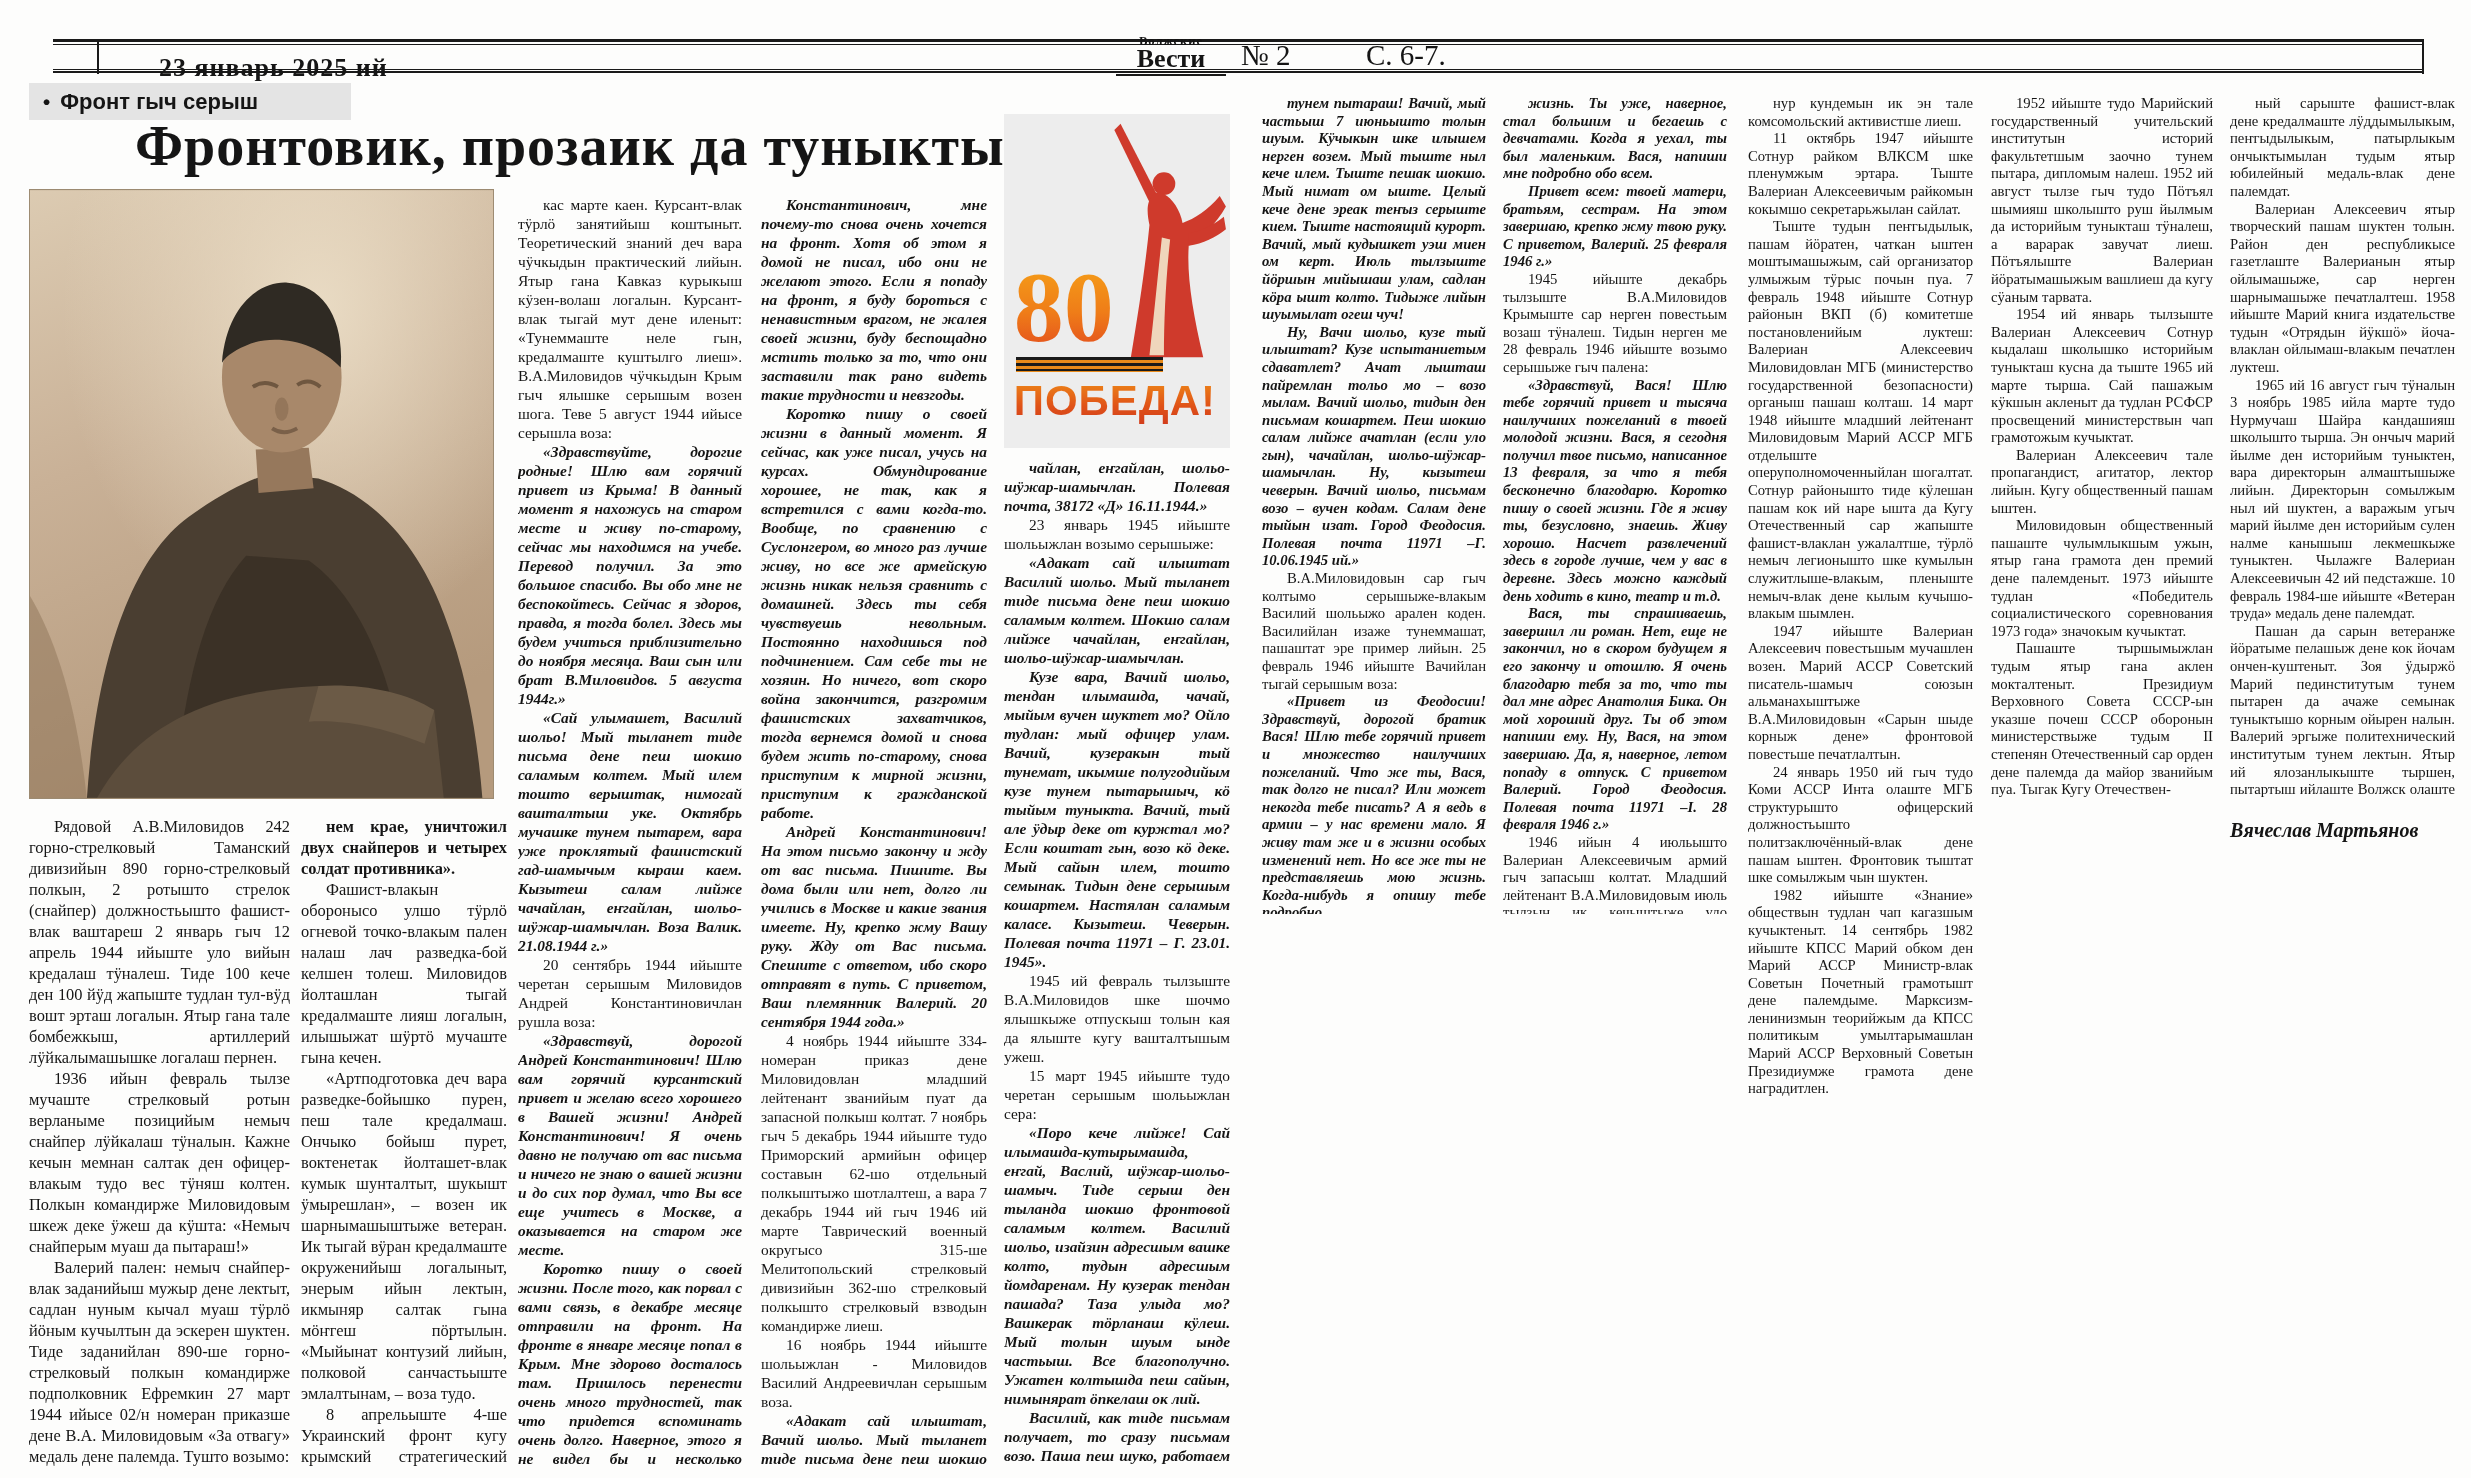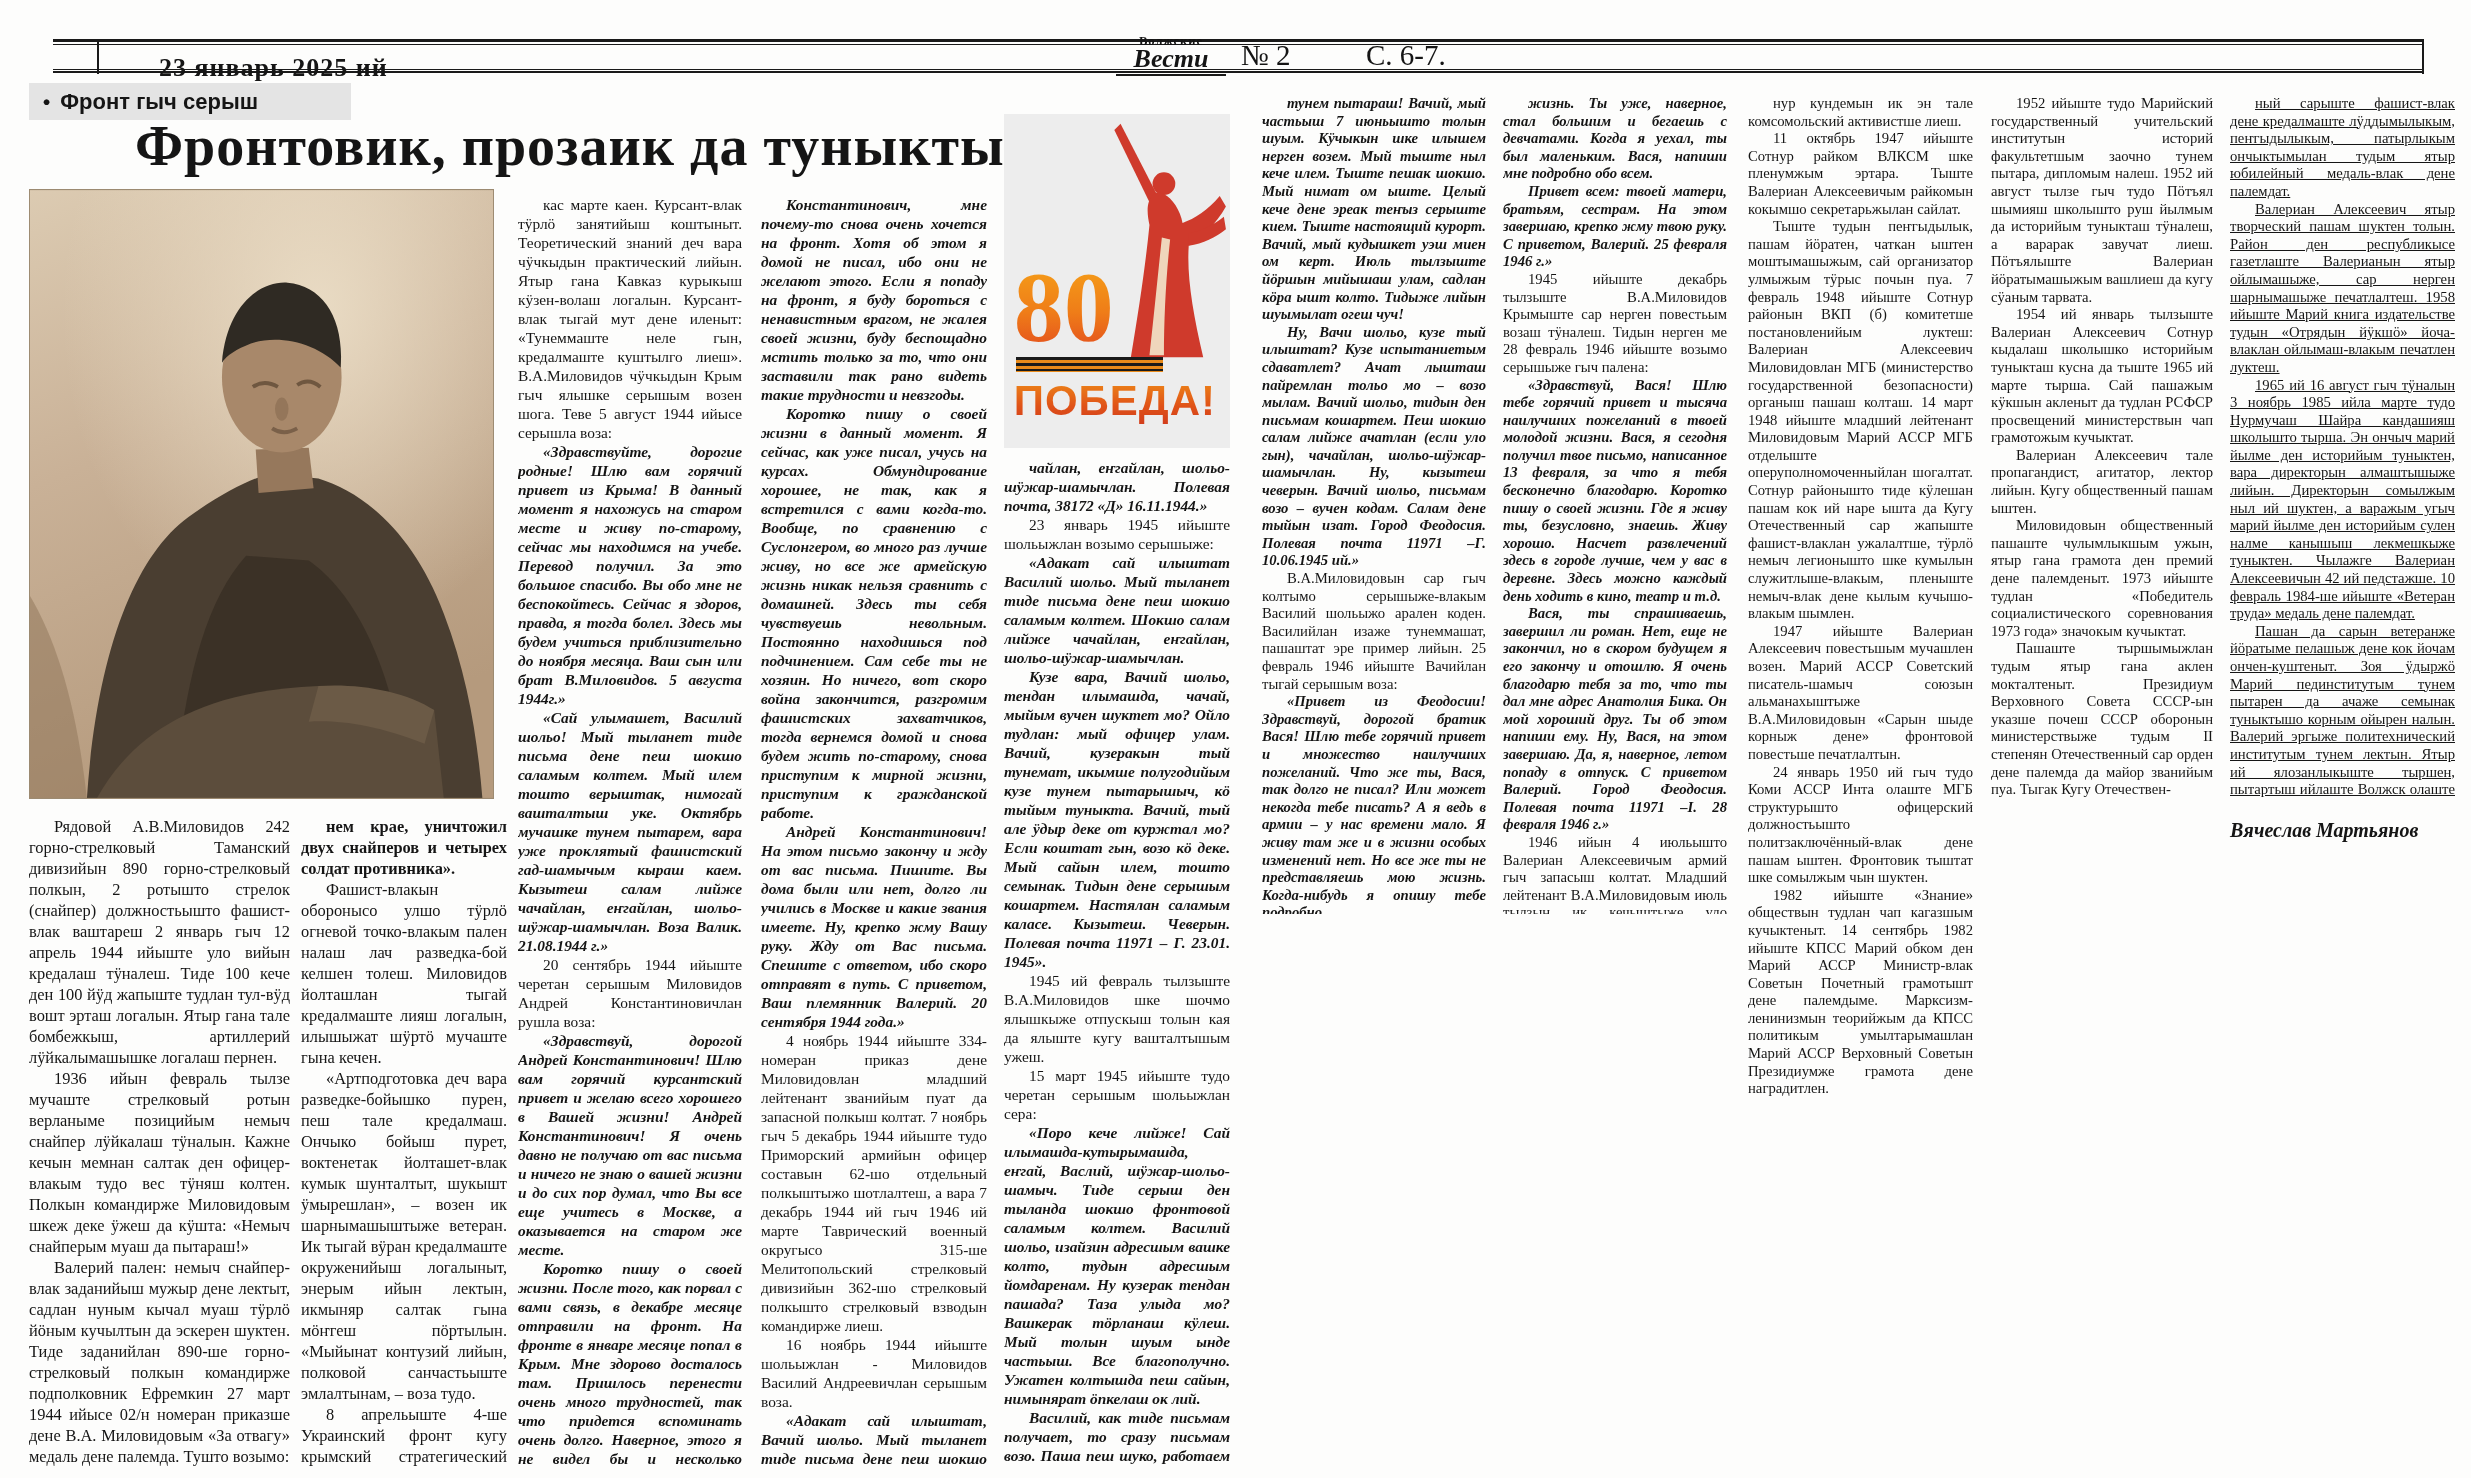--- a/index.html
+++ b/index.html
@@ -4,21 +4,21 @@
 <style>
   html,body{margin:0;padding:0;background:#888;}
   .sheet{position:relative;width:2472px;height:1478px;background:#fdfdfc;overflow:hidden;
          font-family:"Liberation Serif",serif;color:#151515;}
   
   .hdr-rule{position:absolute;left:53px;width:2371px;background:#1a1a1a;}
   .hdr-vert{position:absolute;top:39px;height:35px;width:1.9px;background:#1a1a1a;}
   .hdr-date{position:absolute;left:159px;top:41px;font-size:26px;font-weight:bold;letter-spacing:1px;margin-top:12px;}
   .mast{position:absolute;left:1108px;top:35px;width:126px;text-align:center;line-height:1;}
   .mast .m1{font-size:12.6px;font-weight:bold;letter-spacing:1px;}
-  .mast .m2{font-size:26px;font-weight:bold;margin-top:-1.9px;font-style:italic;}
+  .mast .m2{font-size:26px;font-weight:bold;margin-top:-1.9px;}
   .mast .m3{height:2.9px;background:#1a1a1a;margin:1.9px 7.7px 0 7.7px;}
   .hdr-issue{position:absolute;left:1241px;top:39px;font-size:29px;}
   .hdr-pages{position:absolute;left:1366px;top:39px;font-size:29px;}
   
   .tag{position:absolute;left:29px;top:83px;width:322px;height:37px;background:#e4e4e4;
        font-family:"Liberation Sans",sans-serif;font-weight:bold;font-size:22px;
        display:flex;align-items:center;padding-left:13.5px;box-sizing:border-box;}
   .tag .bullet{font-size:13.5px;margin-right:9.7px;}
   .headline{position:absolute;left:135px;top:114px;width:840px;text-align:center;
             font-size:56px;font-weight:bold;letter-spacing:1px;white-space:nowrap;}
@@ -191,21 +191,21 @@
       <div class="p n">24 январь 1950 ий гыч тудо Коми АССР Инта олаште МГБ структурышто офицерский должностьышто политзаключённый-влак дене пашам ыштен. Фронтовик тыштат шке сомылжым чын шуктен.</div>
       <div class="p n">1982 ийыште «Знание» обществын тудлан чап кагазшым кучыктеныт. 14 сентябрь 1982 ийыште КПСС Марий обком ден Марий АССР Министр-влак Советын Почетный грамотышт дене палемдыме. Марксизм-ленинизмын теорийжым да КПСС политикым умылтарымашлан Марий АССР Верховный Советын Президиумже грамота дене наградитлен.</div>
     </div>
   <div class="col rpc" style="left:1991px;top:95px;width:222px;height:1375px;">
       <div class="p n">1952 ийыште тудо Марийский государственный учительский институтын историй факультетшым заочно тунем пытара, дипломым налеш. 1952 ий август тылзе гыч тудо Пӧтъял шымияш школышто руш йылмым да историйым туныкташ тӱналеш, а варарак завучат лиеш. Пӧтъялыште Валериан йӧратымашыжым вашлиеш да кугу сӱаным тарвата.</div>
       <div class="p n">1954 ий январь тылзыште Валериан Алексеевич Сотнур кыдалаш школышко историйым туныкташ кусна да тыште 1965 ий марте тырша. Сай пашажым кӱкшын акленыт да тудлан РСФСР просвещений министерствын чап грамотожым кучыктат.</div>
       <div class="p n">Валериан Алексеевич тале пропагандист, агитатор, лектор лийын. Кугу общественный пашам ыштен.</div>
       <div class="p n">Миловидовын общественный пашаште чулымлыкшым ужын, ятыр гана грамота ден премий дене палемденыт. 1973 ийыште тудлан «Победитель социалистического соревнования 1973 года» значокым кучыктат.</div>
       <div class="p n">Пашаште тыршымыжлан тудым ятыр гана аклен мокталтеныт. Президиум Верховного Совета СССР-ын указше почеш СССР оборонын министерствыже тудым II степенян Отечественный сар орден дене палемда да майор званийым пуа. Тыгак Кугу Отечествен-</div>
     </div>
-  <div class="col rpc" style="left:2230px;top:95px;width:225px;height:710px;text-decoration:underline;">
+  <div class="col rpc" style="left:2230px;top:95px;width:225px;height:710px;">
       <div class="p n">ный сарыште фашист-влак дене кредалмаште лӱддымылыкым, пеҥгыдылыкым, патырлыкым ончыктымылан тудым ятыр юбилейный медаль-влак дене палемдат.</div>
       <div class="p n">Валериан Алексеевич ятыр творческий пашам шуктен толын. Район ден республикысе газетлаште Валерианын ятыр ойлымашыже, сар нерген шарнымашыже печатлалтеш. 1958 ийыште Марий книга издательстве тудын «Отрядын йӱкшӧ» йоча-влаклан ойлымаш-влакым печатлен луктеш.</div>
       <div class="p n">1965 ий 16 август гыч тӱналын 3 ноябрь 1985 ийла марте тудо Нурмучаш Шайра кандашияш школышто тырша. Эн ончыч марий йылме ден историйым туныктен, вара директорын алмаштышыже лийын. Директорын сомылжым ныл ий шуктен, а варажым угыч марий йылме ден историйым сулен налме канышыш лекмешкыже туныктен. Чылажге Валериан Алексеевичын 42 ий педстажше. 10 февраль 1984-ше ийыште «Ветеран труда» медаль дене палемдат.</div>
       <div class="p n">Пашан да сарын ветеранже йӧратыме пелашыж дене кок йочам ончен-куштеныт. Зоя ӱдыржӧ Марий пединститутым тунем пытарен да ачаже семынак туныктышо корным ойырен налын. Валерий эргыже политехнический институтым тунем лектын. Ятыр ий ялозанлыкыште тыршен, пытартыш ийлаште Волжск олаште гостехнадзор инженерлан тырша.</div>
     </div>
 
   <div class="byline">Вячеслав Мартьянов</div>
 
 </div>
 

